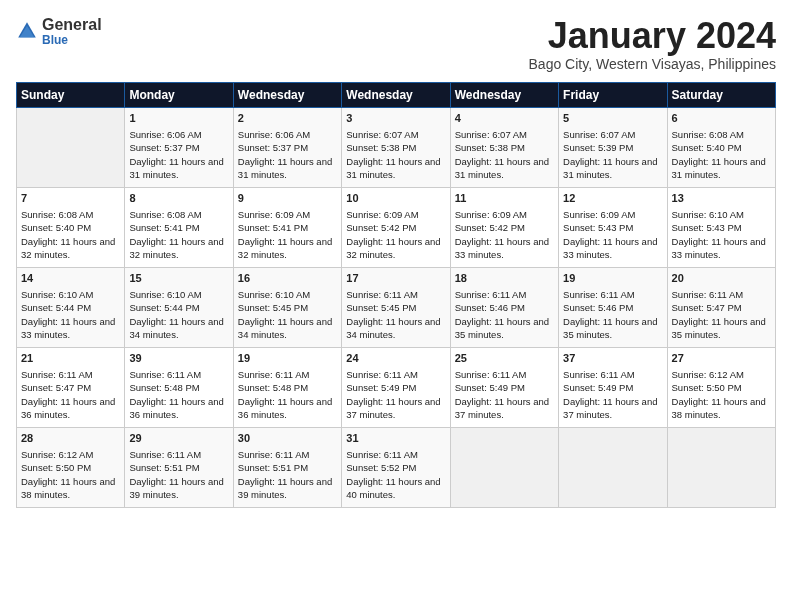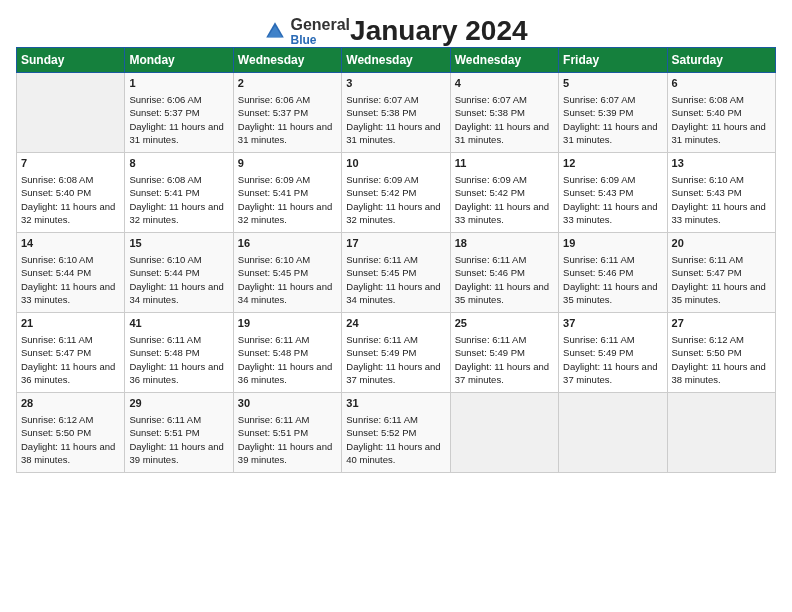--- a/index.html
+++ b/index.html
@@ -9,22 +9,23 @@
       width: 792px;
       height: 612px;
       overflow: hidden;
     }
     .container {
       width: 792px;
       padding: 16px 16px 8px 16px;
     }
     .header {
       display: flex;
-      justify-content: center;
+      justify-content: space-between;
       align-items: flex-start;
+      margin-bottom: 10px;
     }
     .logo {
       display: flex;
       align-items: center;
       gap: 4px;
     }
     .logo-text {
       display: flex;
       flex-direction: column;
       line-height: 1.1;
@@ -40,36 +41,36 @@
       color: #2a6ab5;
     }
     .logo-icon {
       width: 22px;
       height: 22px;
     }
     .title-block {
       text-align: right;
     }
     .month-title {
-      font-size: 28px;
+      font-size: 36px;
       font-weight: bold;
       color: #222;
       line-height: 1.1;
     }
     .subtitle {
       font-size: 14px;
       color: #444;
     }
     table {
       width: 100%;
       border-collapse: collapse;
       table-layout: fixed;
     }
     thead tr th {
-      background: #15803d;
+      background: #0f172a;
       color: #fff;
       font-size: 12px;
       font-weight: bold;
       padding: 5px 4px;
       text-align: left;
       border: 1px solid #1a5a9f;
     }
     tbody tr td {
       vertical-align: top;
       font-size: 9.5px;
@@ -103,20 +104,21 @@
         <polygon points="15,3 27,24 3,24" fill="#2a6ab5"></polygon>
         <polygon points="15,8 25,24 5,24" fill="#5599dd" opacity="0.5"></polygon>
       </svg>
       <div class="logo-text">
         <span class="logo-general">General</span>
         <span class="logo-blue">Blue</span>
       </div>
     </div>
     <div class="title-block">
       <div class="month-title">January 2024</div>
+      <div class="subtitle">Bago City, Western Visayas, Philippines</div>
     </div>
   </div>
 
   <table>
     <thead>
       <tr>
         <th>Sunday</th>
         <th>Monday</th>
         <th>Wednesday</th>
         <th>Wednesday</th>
@@ -148,21 +150,21 @@
           <td><span class="day-num">14</span><span>Sunrise: 6:10 AM</span><br><span>Sunset: 5:44 PM</span><br><span>Daylight: 11 hours and 33 minutes.</span></td>
           <td><span class="day-num">15</span><span>Sunrise: 6:10 AM</span><br><span>Sunset: 5:44 PM</span><br><span>Daylight: 11 hours and 34 minutes.</span></td>
           <td><span class="day-num">16</span><span>Sunrise: 6:10 AM</span><br><span>Sunset: 5:45 PM</span><br><span>Daylight: 11 hours and 34 minutes.</span></td>
           <td><span class="day-num">17</span><span>Sunrise: 6:11 AM</span><br><span>Sunset: 5:45 PM</span><br><span>Daylight: 11 hours and 34 minutes.</span></td>
           <td><span class="day-num">18</span><span>Sunrise: 6:11 AM</span><br><span>Sunset: 5:46 PM</span><br><span>Daylight: 11 hours and 35 minutes.</span></td>
           <td><span class="day-num">19</span><span>Sunrise: 6:11 AM</span><br><span>Sunset: 5:46 PM</span><br><span>Daylight: 11 hours and 35 minutes.</span></td>
           <td><span class="day-num">20</span><span>Sunrise: 6:11 AM</span><br><span>Sunset: 5:47 PM</span><br><span>Daylight: 11 hours and 35 minutes.</span></td>
         </tr>
         <tr>
           <td><span class="day-num">21</span><span>Sunrise: 6:11 AM</span><br><span>Sunset: 5:47 PM</span><br><span>Daylight: 11 hours and 36 minutes.</span></td>
-          <td><span class="day-num">41</span><span>Sunrise: 6:11 AM</span><br><span>Sunset: 5:48 PM</span><br><span>Daylight: 11 hours and 36 minutes.</span></td>
+          <td><span class="day-num">39</span><span>Sunrise: 6:11 AM</span><br><span>Sunset: 5:48 PM</span><br><span>Daylight: 11 hours and 36 minutes.</span></td>
           <td><span class="day-num">19</span><span>Sunrise: 6:11 AM</span><br><span>Sunset: 5:48 PM</span><br><span>Daylight: 11 hours and 36 minutes.</span></td>
           <td><span class="day-num">24</span><span>Sunrise: 6:11 AM</span><br><span>Sunset: 5:49 PM</span><br><span>Daylight: 11 hours and 37 minutes.</span></td>
           <td><span class="day-num">25</span><span>Sunrise: 6:11 AM</span><br><span>Sunset: 5:49 PM</span><br><span>Daylight: 11 hours and 37 minutes.</span></td>
           <td><span class="day-num">37</span><span>Sunrise: 6:11 AM</span><br><span>Sunset: 5:49 PM</span><br><span>Daylight: 11 hours and 37 minutes.</span></td>
           <td><span class="day-num">27</span><span>Sunrise: 6:12 AM</span><br><span>Sunset: 5:50 PM</span><br><span>Daylight: 11 hours and 38 minutes.</span></td>
         </tr>
         <tr>
           <td><span class="day-num">28</span><span>Sunrise: 6:12 AM</span><br><span>Sunset: 5:50 PM</span><br><span>Daylight: 11 hours and 38 minutes.</span></td>
           <td><span class="day-num">29</span><span>Sunrise: 6:11 AM</span><br><span>Sunset: 5:51 PM</span><br><span>Daylight: 11 hours and 39 minutes.</span></td>
           <td><span class="day-num">30</span><span>Sunrise: 6:11 AM</span><br><span>Sunset: 5:51 PM</span><br><span>Daylight: 11 hours and 39 minutes.</span></td>

